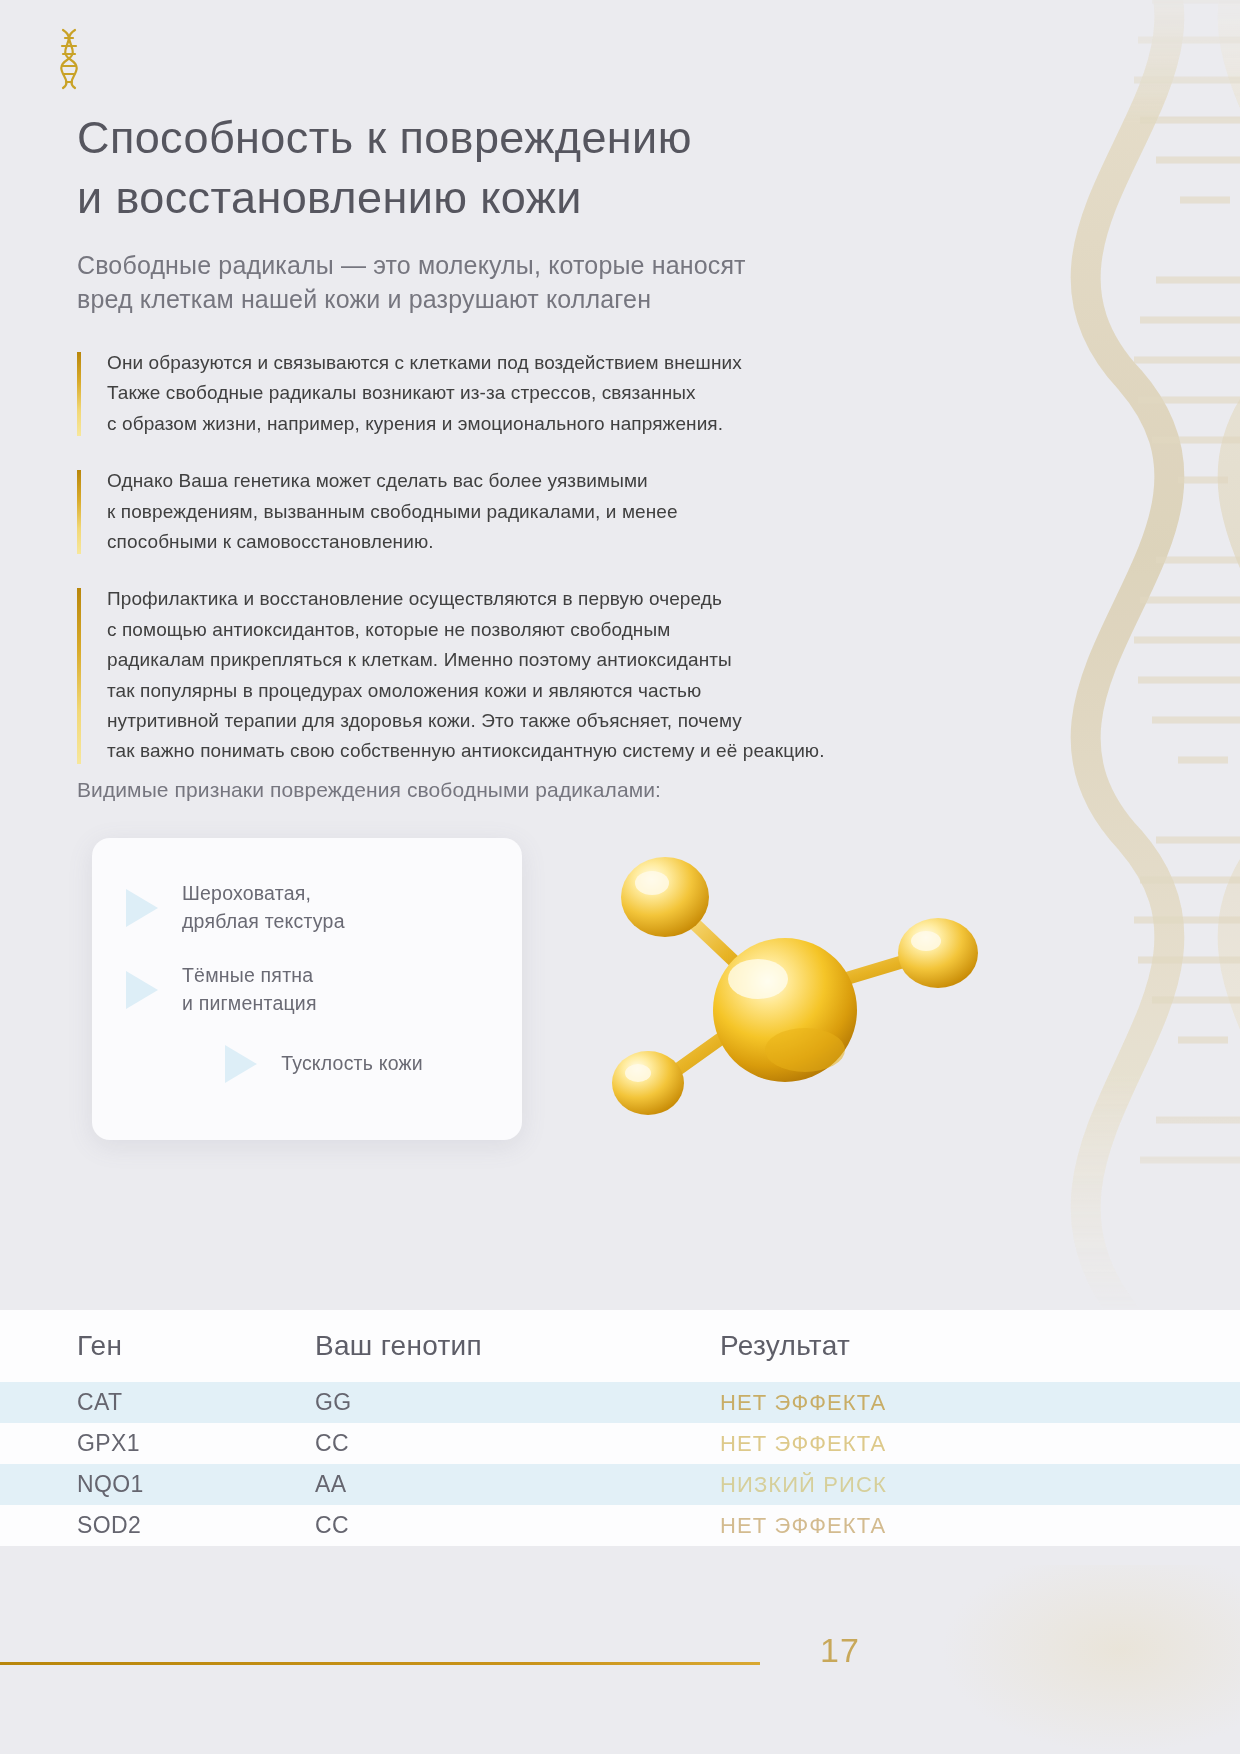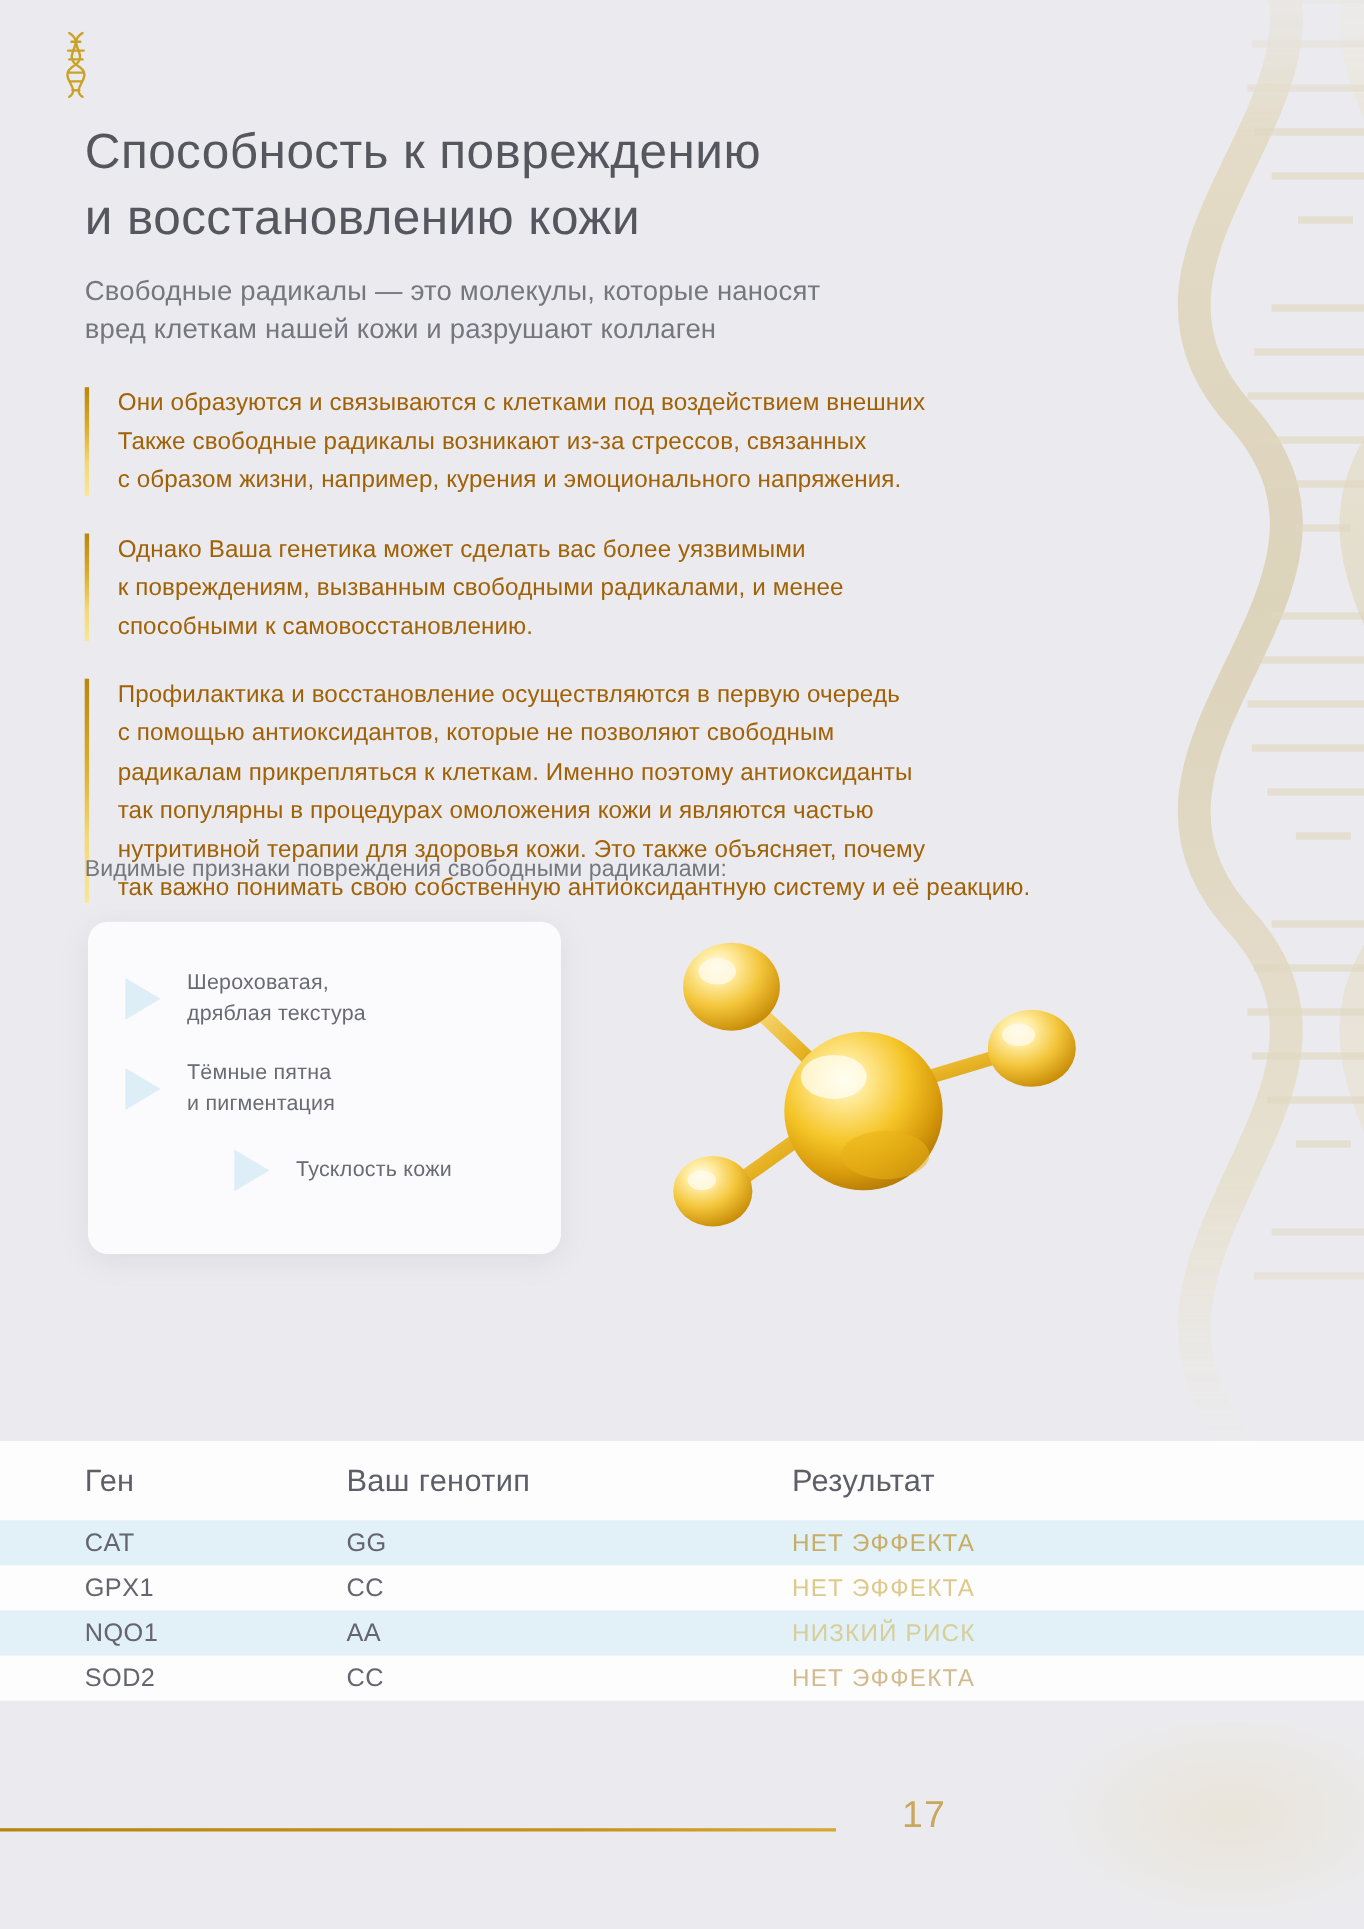--- a/index.html
+++ b/index.html
@@ -42,36 +42,36 @@
   .subtitle span { display:block; }
 
   .blocks { position:absolute; left:77px; top:348px; width:870px; }
   .block { position:relative; padding-left:30px; margin-bottom:27px; }
   .block:last-child { margin-bottom:0; }
   .block .bar {
     position:absolute; left:0; top:4px; bottom:3px; width:4px;
     background:linear-gradient(180deg,#b8860b 0%,#d8aa2a 35%,#f2d877 70%,#f7e79c 100%);
   }
   .block p {
-    font-size:22px; font-weight:300; line-height:1.60;
-    color:#a16207; letter-spacing:.1px;
+    font-size:19px; font-weight:300; line-height:1.60;
+    color:#404040; letter-spacing:.1px;
   }
   .block p span { display:block; white-space:nowrap; }
 
   .signs-heading {
     position:absolute; left:77px; top:778px; width:900px;
     font-size:21px; font-weight:300; color:#76767f; letter-spacing:.1px;
   }
 
   
   .molecule { position:absolute; left:560px; top:835px; width:470px; height:320px; z-index:3; }
 
   
   .signs-card {
-    position:absolute; left:80px; top:838px; width:430px; height:302px;
+    position:absolute; left:92px; top:838px; width:430px; height:302px;
     background:#fbfbfd; border-radius:18px;
     box-shadow:0 6px 26px rgba(110,110,130,.12);
     padding:42px 0 0 34px; z-index:5;
   }
   .sign-item { display:flex; align-items:center; margin-bottom:27px; }
   .sign-item:last-child { margin-bottom:0;justify-content:center; }
   .tri {
     flex:0 0 auto; width:0; height:0; margin-right:24px;
     border-top:19px solid transparent; border-bottom:19px solid transparent;
     border-left:32px solid #ddeef7;

